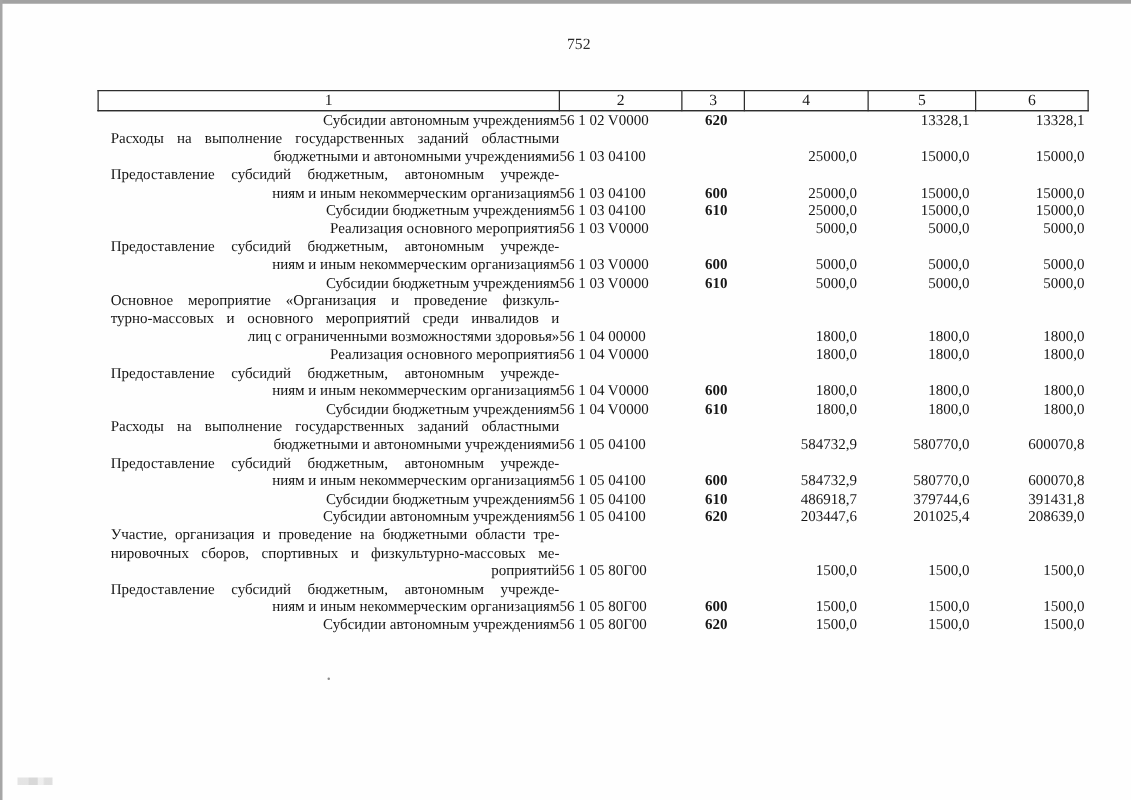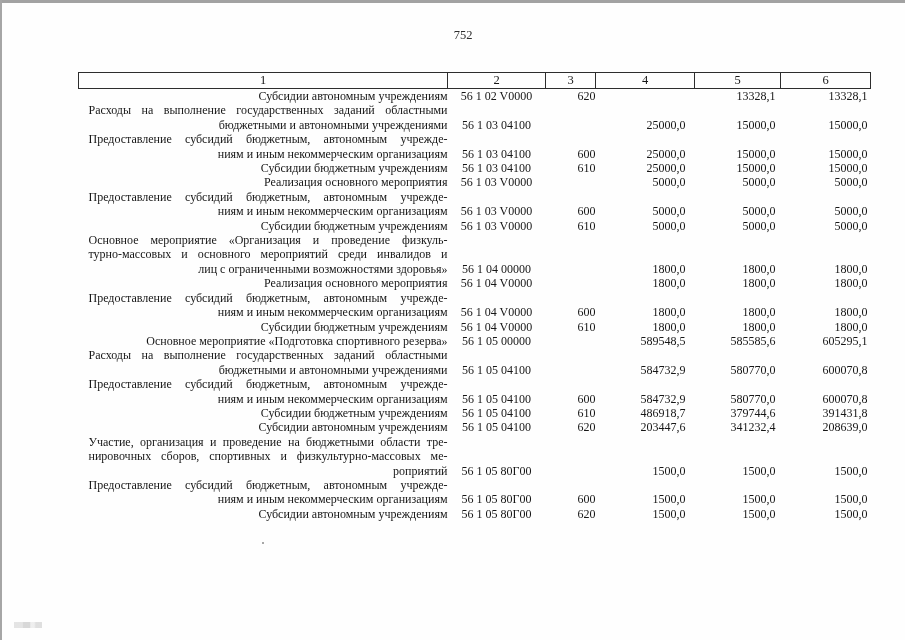--- a/index.html
+++ b/index.html
@@ -31,22 +31,22 @@
   }
   thead td {
     border:1.5px solid #2d2d2d;
     text-align:center; vertical-align:middle;
     height:15px; padding:0; line-height:15px; font-size:12.5px;
   }
   tbody td { vertical-align:bottom; padding:0; line-height:14.4px; }
   td.c1 { padding-left:10px; }
   td.c1 .jl { text-align:justify; text-align-last:justify; }
   td.c1 .ll { text-align:right; white-space:nowrap; }
-  td.c2 { text-align:center; white-space:nowrap; }
-  td.c3 { text-align:right; padding-left:5px; }
+  td.c2 { white-space:nowrap; }
+  td.c3 { text-align:center; padding-left:5px;font-weight:bold; }
   td.c4 { text-align:right; padding-right:9px; }
   td.c5 { text-align:right; padding-right:5px; }
   td.c6 { text-align:right; padding-right:3px; }
 </style>
 </head>
 <body>
 
 <div class="page">
   <div class="edge-top"></div>
   <div class="edge-left"></div>
@@ -183,30 +183,20 @@
             <div class="ll">Субсидии бюджетным учреждениям</div>
           </td>
           <td class="c2">56 1 04 V0000</td>
           <td class="c3">610</td>
           <td class="c4">1800,0</td>
           <td class="c5">1800,0</td>
           <td class="c6">1800,0</td>
         </tr>
         <tr>
           <td class="c1">
-            <div class="ll">Основное мероприятие «Подготовка спортивного резерва»</div>
-          </td>
-          <td class="c2">56 1 05 00000</td>
-          <td class="c3"></td>
-          <td class="c4">589548,5</td>
-          <td class="c5">585585,6</td>
-          <td class="c6">605295,1</td>
-        </tr>
-        <tr>
-          <td class="c1">
             <div class="jl">Расходы на выполнение государственных заданий областными</div>
             <div class="ll">бюджетными и автономными учреждениями</div>
           </td>
           <td class="c2">56 1 05 04100</td>
           <td class="c3"></td>
           <td class="c4">584732,9</td>
           <td class="c5">580770,0</td>
           <td class="c6">600070,8</td>
         </tr>
         <tr>
@@ -230,21 +220,21 @@
           <td class="c5">379744,6</td>
           <td class="c6">391431,8</td>
         </tr>
         <tr>
           <td class="c1">
             <div class="ll">Субсидии автономным учреждениям</div>
           </td>
           <td class="c2">56 1 05 04100</td>
           <td class="c3">620</td>
           <td class="c4">203447,6</td>
-          <td class="c5">341232,4</td>
+          <td class="c5">201025,4</td>
           <td class="c6">208639,0</td>
         </tr>
         <tr>
           <td class="c1">
             <div class="jl">Участие, организация и проведение на бюджетными области тре-</div>
             <div class="jl">нировочных сборов, спортивных и физкультурно-массовых ме-</div>
             <div class="ll">роприятий</div>
           </td>
           <td class="c2">56 1 05 80Г00</td>
           <td class="c3"></td>

